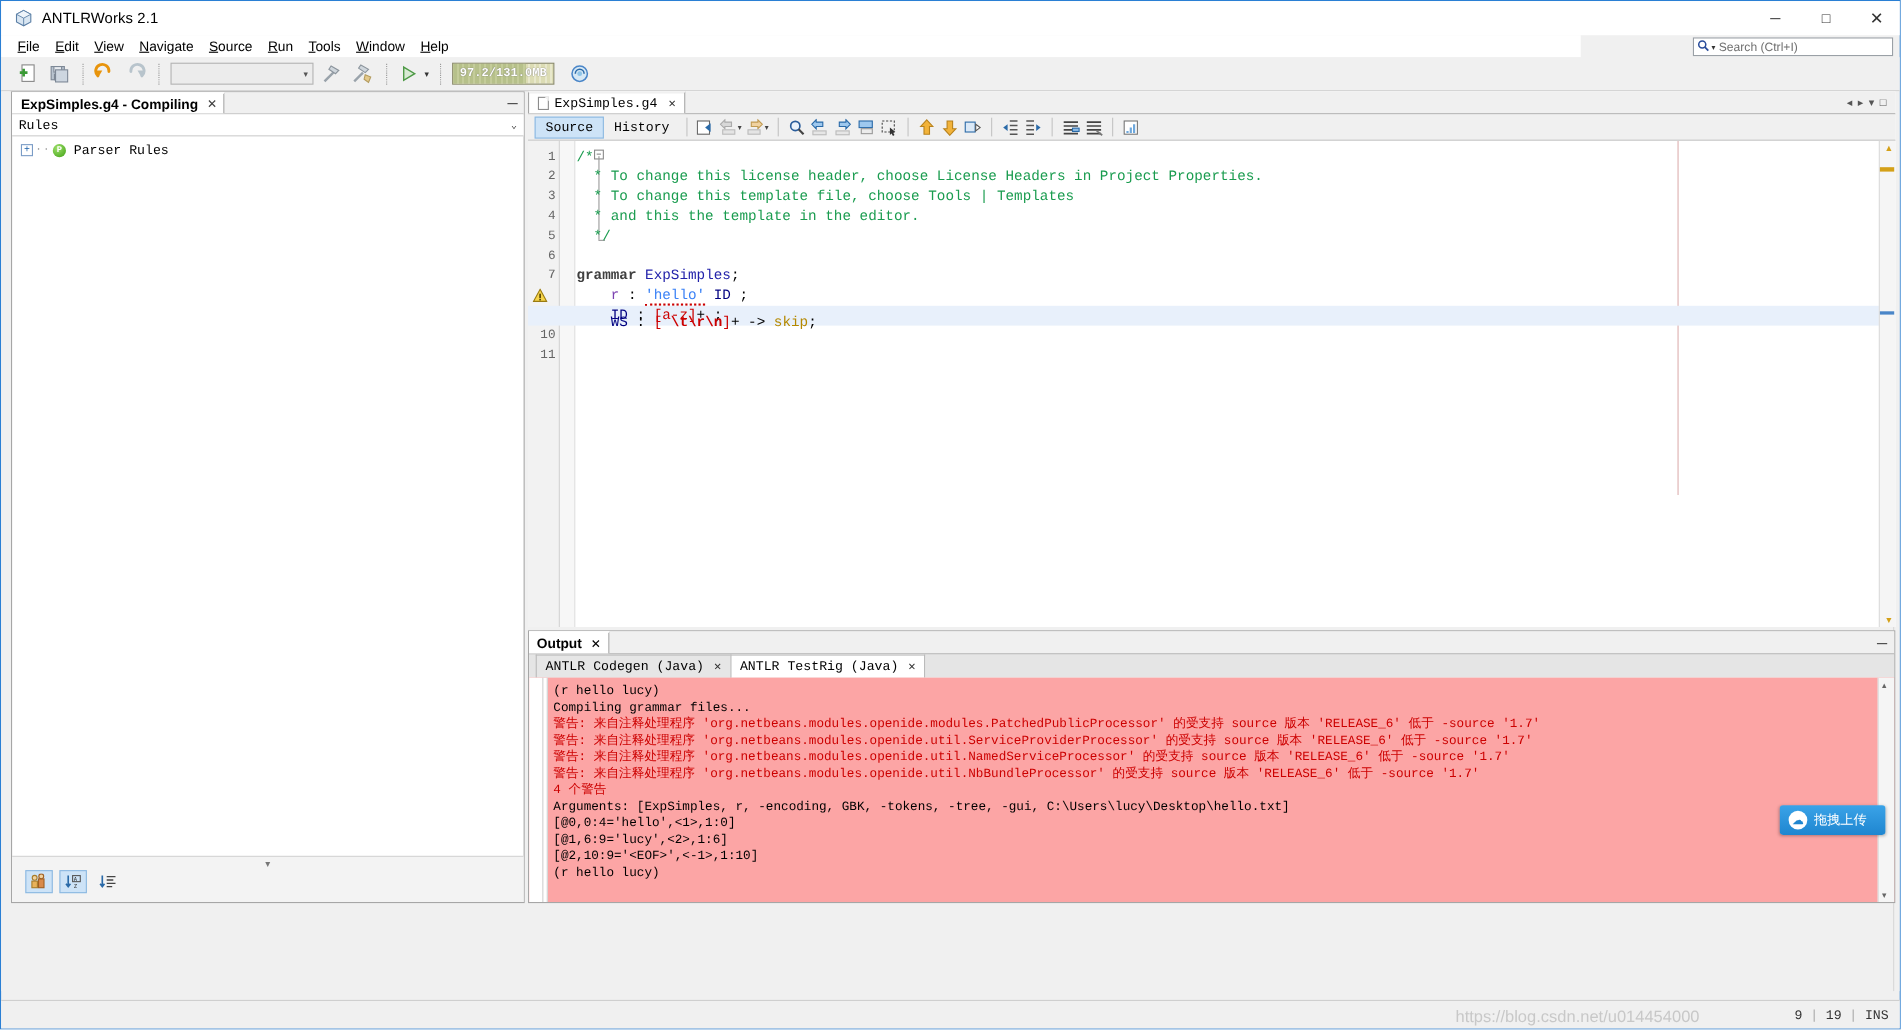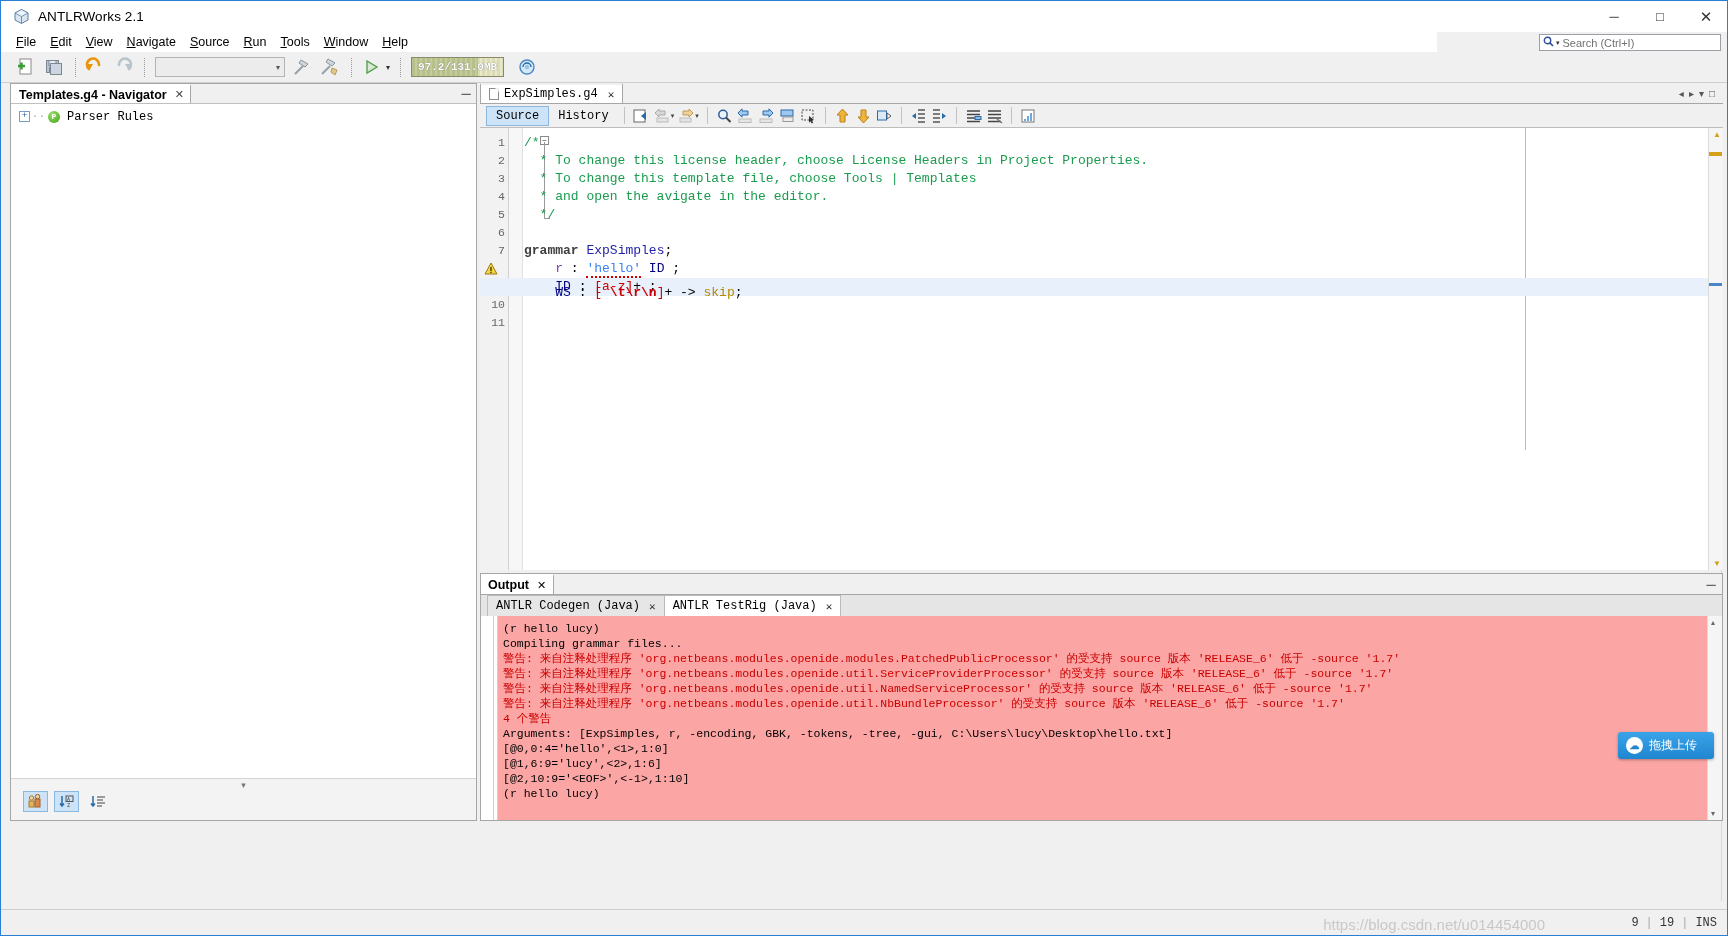--- a/index.html
+++ b/index.html
@@ -499,24 +499,28 @@
       </svg>
     </div>
   </div>
 
   <div id="left-strip"></div>
   <div id="right-strip"></div>
 
   <div id="nav-panel">
     <div id="nav-tabbar">
       <div id="nav-tab">
-        <span>Templates.g4 - Navigator</span>
+        <span>ExpSimples.g4 - Compiling</span>
         <span class="tclose">✕</span>
       </div>
       <div id="nav-min">─</div>
+    </div>
+    <div id="nav-colhdr">
+      <span>Rules</span>
+      <span class="chev">⌄</span>
     </div>
     <div id="nav-tree">
       <div class="tree-row">
         <span class="tree-expander">+</span>
         <span class="tree-dots">··</span>
         <span class="pill-p">P</span>
         <span>Parser Rules</span>
       </div>
     </div>
     <div id="nav-bottom">
@@ -702,21 +706,21 @@
       <div id="foldbar">
         <div id="fold-box">−</div>
         <div id="fold-line"></div>
         <div id="fold-foot"></div>
       </div>
       <div id="margin-line"></div>
       <div id="code-lines">
           <div class="codeline" style="top: 6px;"><span class="c-comment">/*</span></div>
           <div class="codeline" style="top: 24px;"><span class="c-comment">  * To change this license header, choose License Headers in Project Properties.</span></div>
           <div class="codeline" style="top: 42px;"><span class="c-comment">  * To change this template file, choose Tools | Templates</span></div>
-          <div class="codeline" style="top: 60px;"><span class="c-comment">  * and open the avigate in the editor.</span></div>
+          <div class="codeline" style="top: 60px;"><span class="c-comment">  * and this the template in the editor.</span></div>
           <div class="codeline" style="top: 78px;"><span class="c-comment">  */</span></div>
           <div class="codeline" style="top: 96px;"></div>
           <div class="codeline" style="top: 114px;"><span class="c-kw">grammar</span><span class="c-plain"> </span><span class="c-type">ExpSimples</span><span class="c-plain">;</span></div>
           <div class="codeline" style="top: 132px;"><span class="c-plain">    </span><span class="c-rule">r</span><span class="c-plain"> : </span><span class="c-str-err">'hello'</span><span class="c-plain"> </span><span class="c-tok">ID</span><span class="c-plain"> ;</span></div>
           <div class="codeline hl" style="top: 150px;"><span class="c-plain">    </span><span class="c-tok">ID</span><span class="c-plain"> : </span><span class="c-set">[a-z]</span><span class="c-plain">+ ;</span></div>
           <div class="codeline" style="top: 156px;"><span class="c-plain">    </span><span class="c-tok">WS</span><span class="c-plain"> : </span><span class="c-set">[ </span><span class="c-esc">\t\r\n</span><span class="c-set">]</span><span class="c-plain">+ -&gt; </span><span class="c-skip">skip</span><span class="c-plain">;</span></div>
           <div class="codeline" style="top: 186px;"></div>
         </div>
       <div id="code-vscroll">
         <div class="arrow-up" style="top:2px;">▲</div>

